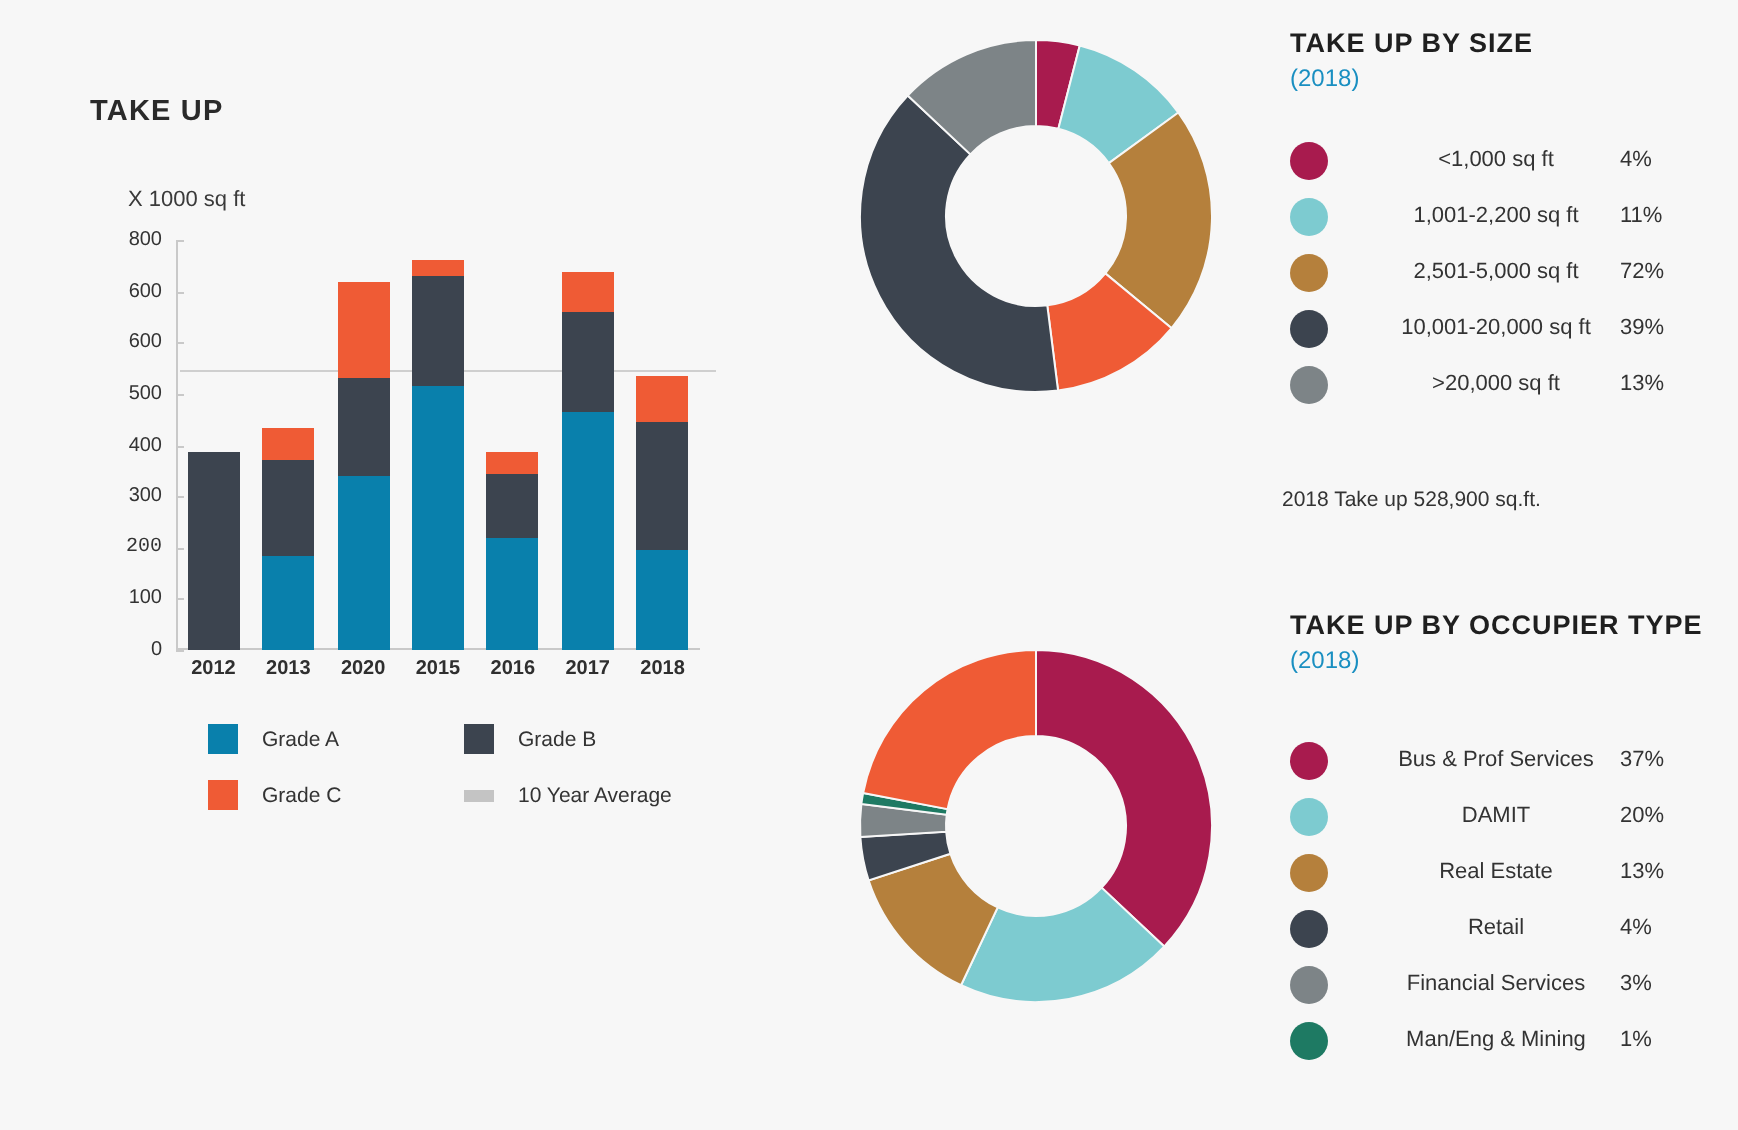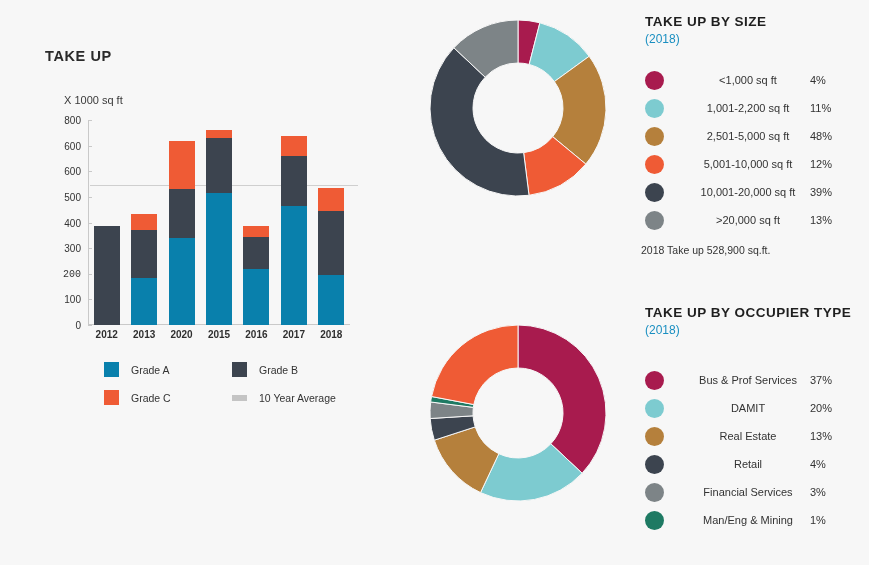--- a/index.html
+++ b/index.html
@@ -210,26 +210,21 @@
           <span class="dl-pct">4%</span>
         </div>
         <div class="dl-row">
           <span class="dl-dot" style="background: rgb(125, 203, 208);"></span>
           <span class="dl-label">1,001-2,200 sq ft</span>
           <span class="dl-pct">11%</span>
         </div>
         <div class="dl-row">
           <span class="dl-dot" style="background: rgb(181, 128, 60);"></span>
           <span class="dl-label">2,501-5,000 sq ft</span>
-          <span class="dl-pct">48%</span>
-        </div>
-        <div class="dl-row">
-          <span class="dl-dot" style="background: rgb(239, 91, 53);"></span>
-          <span class="dl-label">5,001-10,000 sq ft</span>
-          <span class="dl-pct">12%</span>
+          <span class="dl-pct">72%</span>
         </div>
         <div class="dl-row">
           <span class="dl-dot" style="background: rgb(60, 68, 79);"></span>
           <span class="dl-label">10,001-20,000 sq ft</span>
           <span class="dl-pct">39%</span>
         </div>
         <div class="dl-row">
           <span class="dl-dot" style="background: rgb(125, 132, 135);"></span>
           <span class="dl-label">&gt;20,000 sq ft</span>
           <span class="dl-pct">13%</span>

